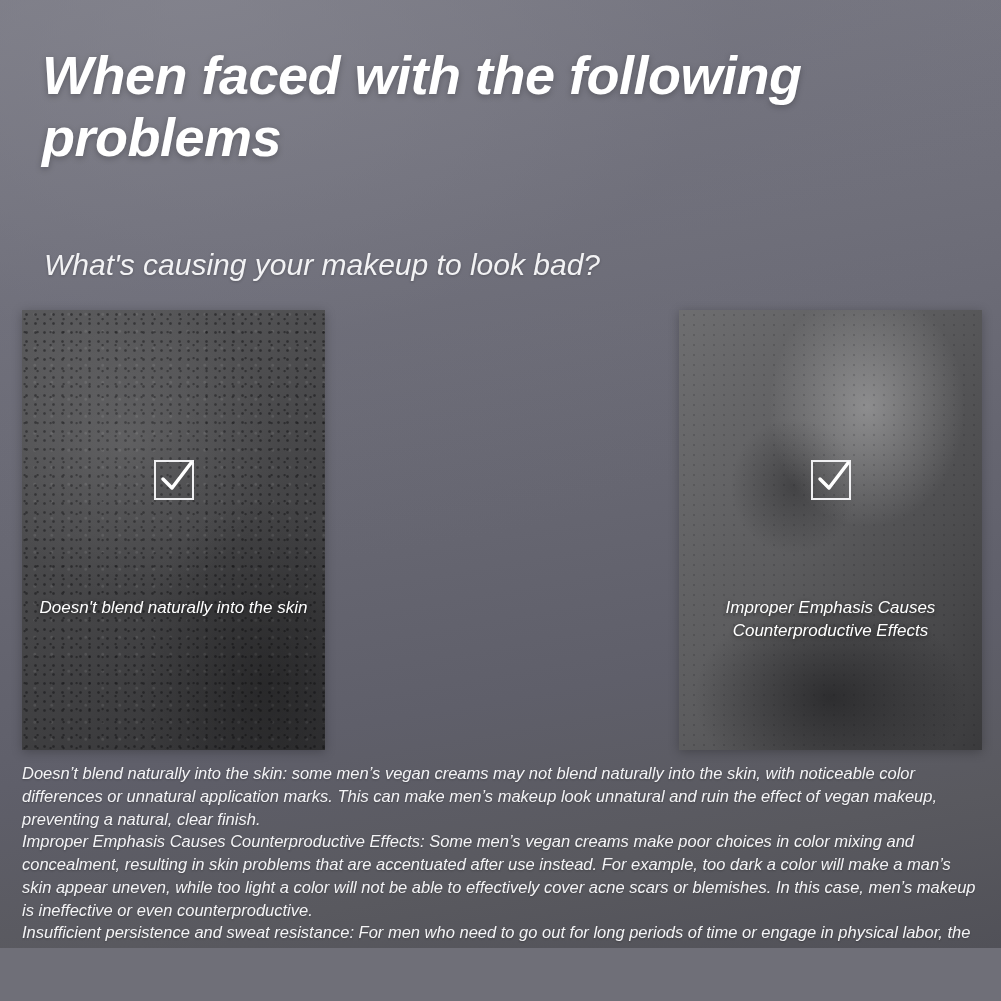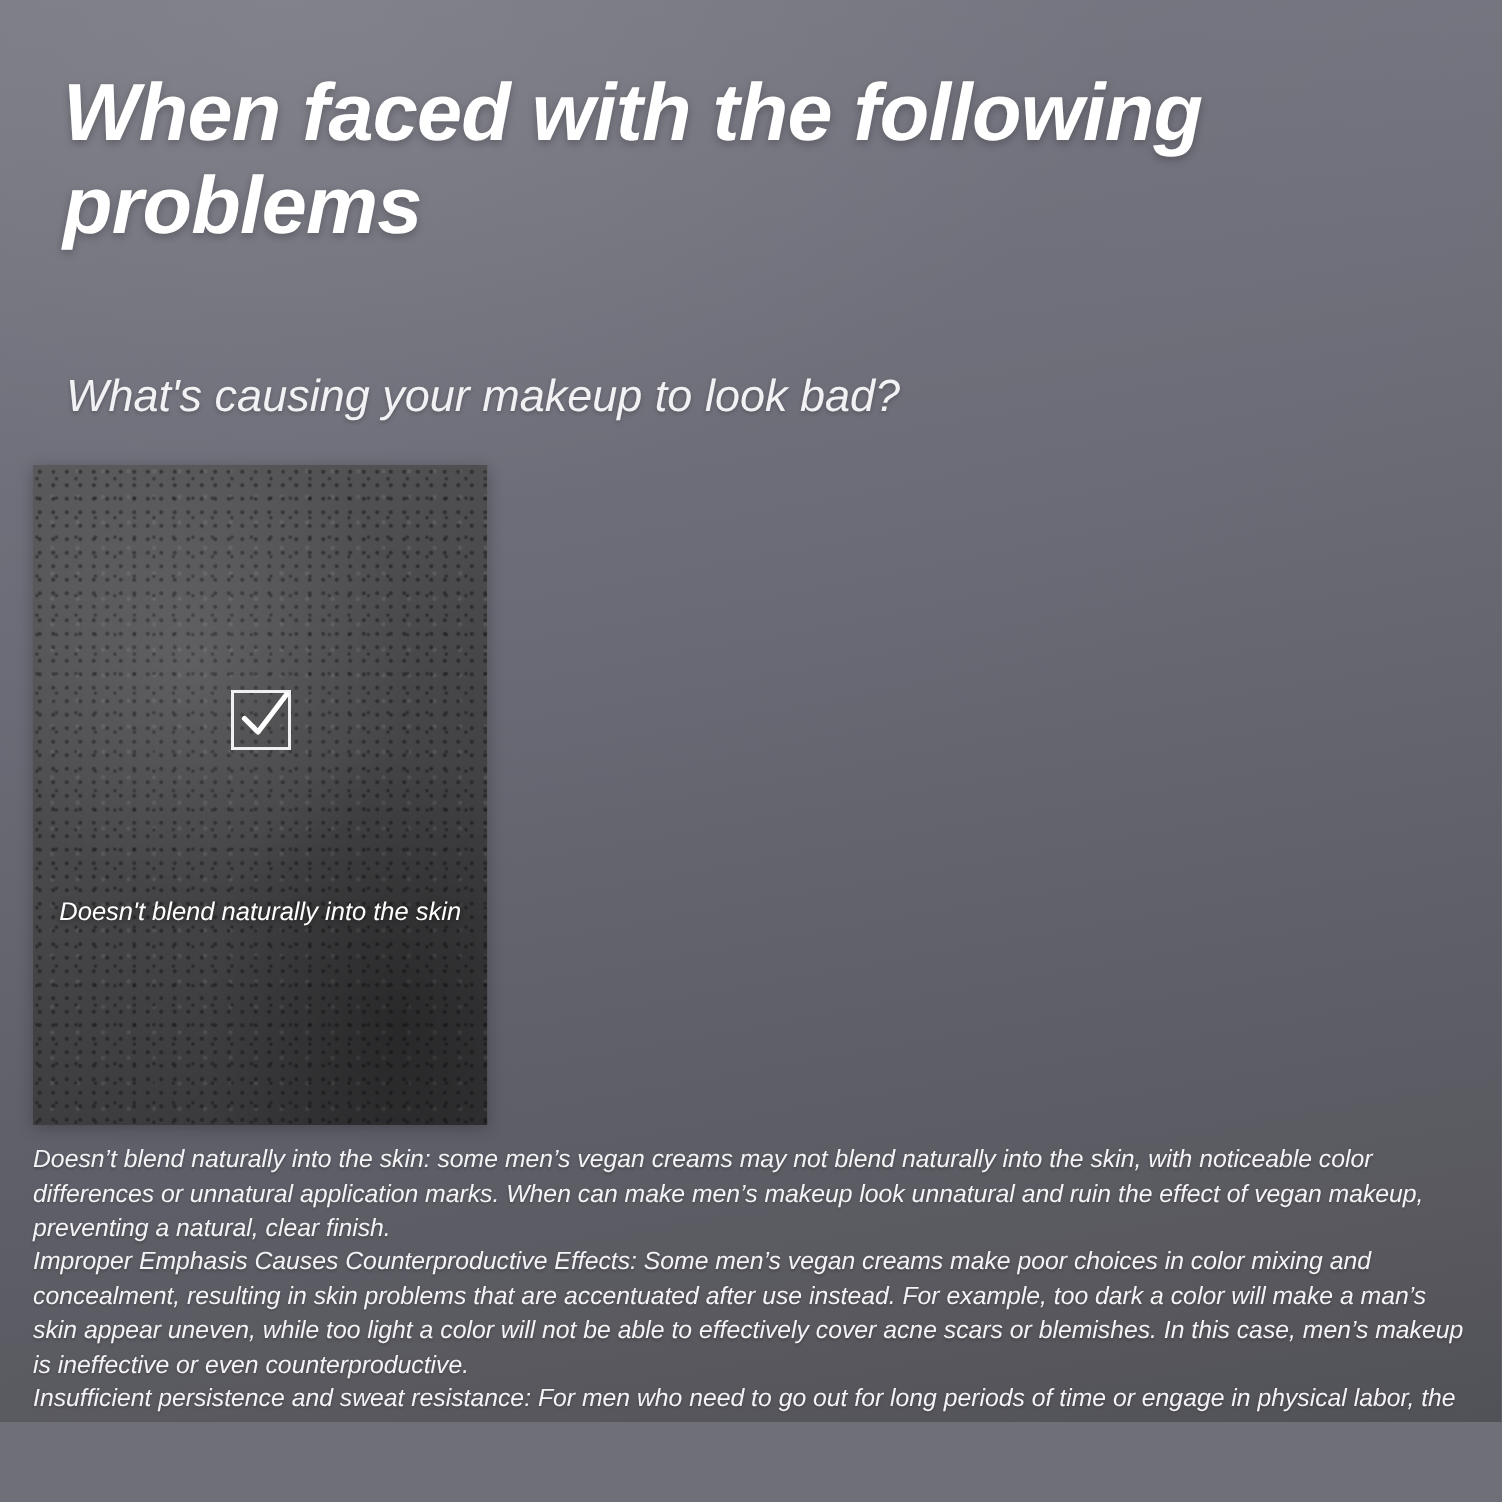--- a/index.html
+++ b/index.html
@@ -170,23 +170,32 @@
     <div class="card">
       <div class="tex1"></div>
       <div class="check">
         <svg viewBox="0 0 46 46" xmlns="http://www.w3.org/2000/svg">
           <polyline points="10,24 19,33 38,8" fill="none" stroke="#ffffff" stroke-width="3.5" stroke-linecap="round" stroke-linejoin="round"></polyline>
         </svg>
       </div>
       <div class="card-caption">Doesn't blend naturally into the skin</div>
     </div>
 
+    <div class="card">
+      <div class="tex2"></div>
+      <div class="check">
+        <svg viewBox="0 0 46 46" xmlns="http://www.w3.org/2000/svg">
+          <polyline points="10,24 19,33 38,8" fill="none" stroke="#ffffff" stroke-width="3.5" stroke-linecap="round" stroke-linejoin="round"></polyline>
+        </svg>
+      </div>
+      <div class="card-caption">Improper Emphasis Causes Counterproductive Effects</div>
+    </div>
 
 
   </div>
 
   <div class="body-copy">
-    <p>Doesn’t blend naturally into the skin: some men’s vegan creams may not blend naturally into the skin, with noticeable color differences or unnatural application marks. When can make men’s makeup look unnatural and ruin the effect of vegan makeup, preventing a natural, clear finish.</p>
+    <p>Doesn’t blend naturally into the skin: some men’s vegan creams may not blend naturally into the skin, with noticeable color differences or unnatural application marks. This can make men’s makeup look unnatural and ruin the effect of vegan makeup, preventing a natural, clear finish.</p>
     <p>Improper Emphasis Causes Counterproductive Effects: Some men’s vegan creams make poor choices in color mixing and concealment, resulting in skin problems that are accentuated after use instead. For example, too dark a color will make a man’s skin appear uneven, while too light a color will not be able to effectively cover acne scars or blemishes. In this case, men’s makeup is ineffective or even counterproductive.</p>
     <p>Insufficient persistence and sweat resistance: For men who need to go out for long periods of time or engage in physical labor, the persistence and sweat resistance of the cream is very important. If the veil cream can’t stay on the face for a long time, or if it tends to come off when facing sweat or humidity, the effect of men’s makeup will quickly disappear and they will not be able to maintain a good state of makeup.</p>
   </div>
 
 </div>
 
 </body></html>

